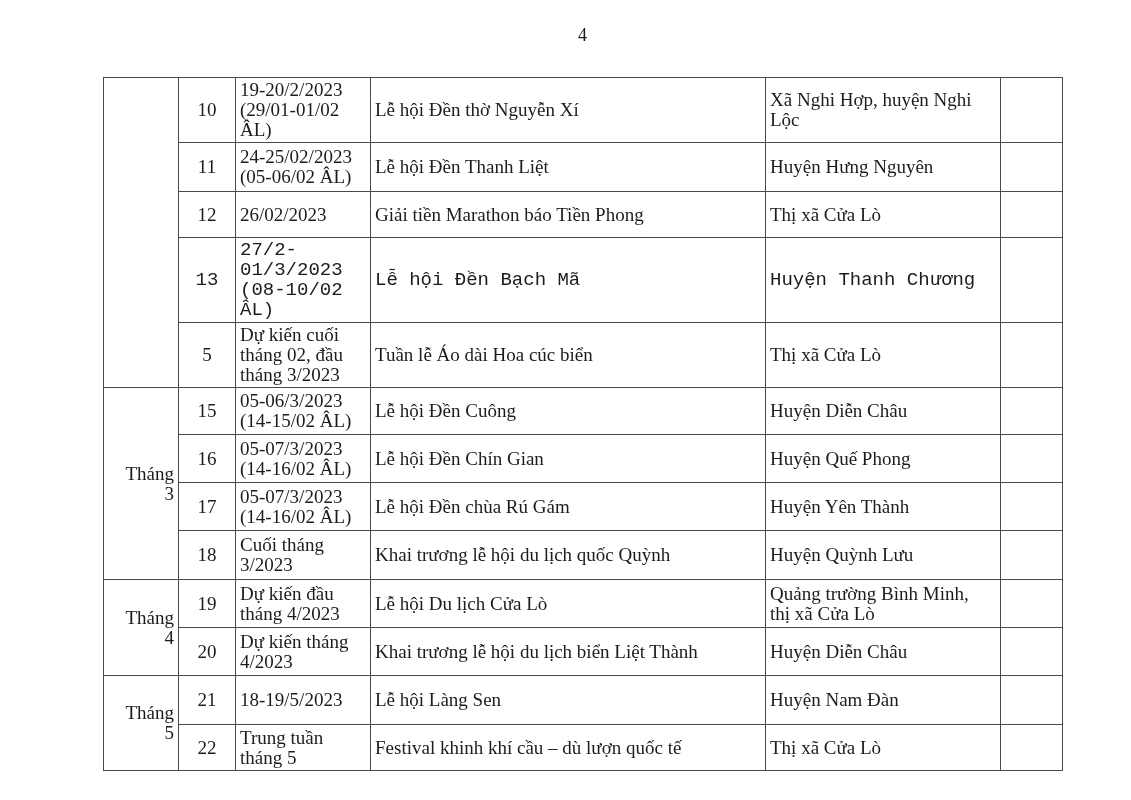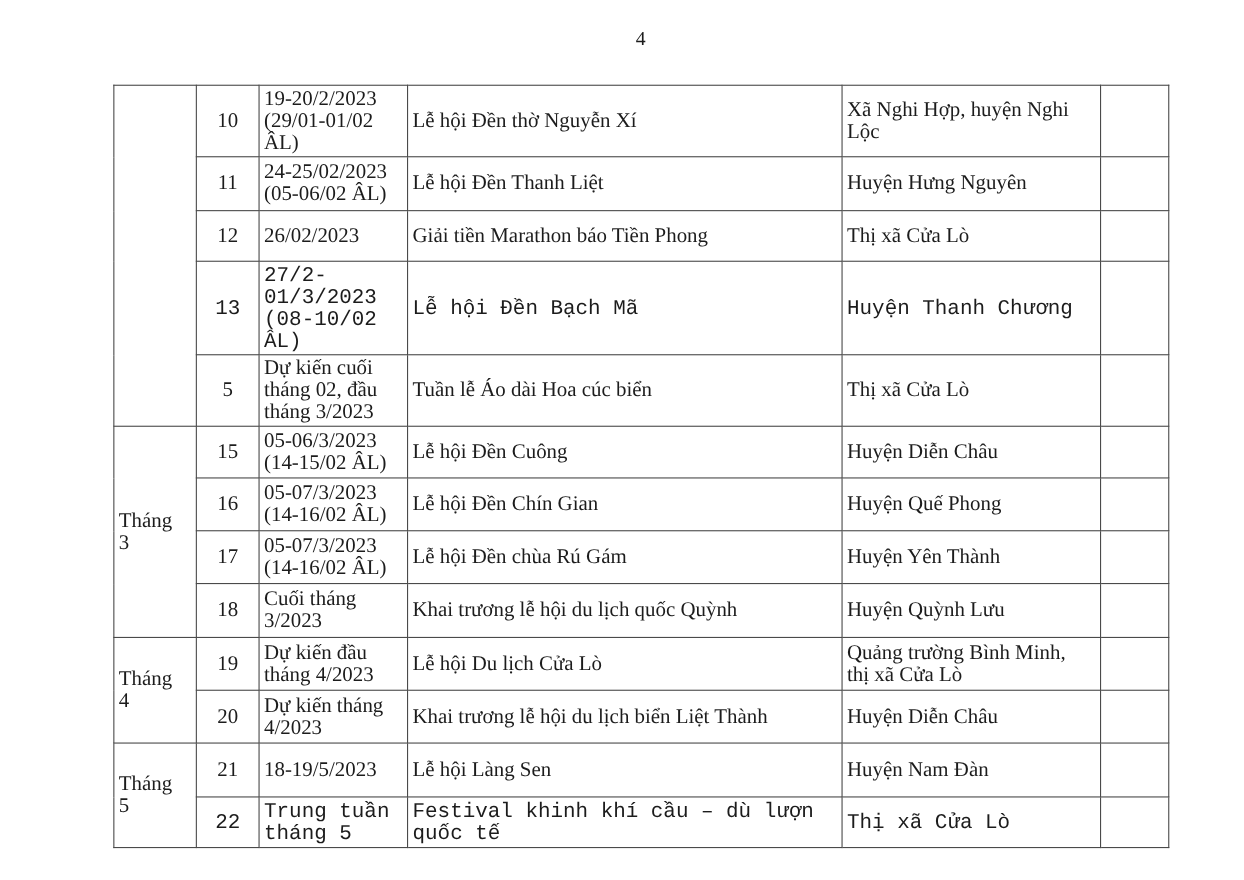--- a/index.html
+++ b/index.html
@@ -34,21 +34,21 @@
   }
   table.events td {
     border: 1px solid #4a4a4a;
     font-size: 19px;
     line-height: 20px;
     vertical-align: middle;
     padding: 2px 4px;
     overflow: hidden;
   }
   td.month-cell {
-    text-align: left;
+    text-align: right;
     white-space: pre-line;
     padding: 2px;
   }
   td.no-cell {
     text-align: center;
     padding: 2px;
   }
   td.date-cell {
     padding-left: 10px;
     padding-right: 2px;
@@ -72,21 +72,21 @@
   tr.r2  { height: 46px; }
   tr.r3  { height: 48px; font-family: Liberation Mono, monospace; }
   tr.r4  { height: 62px; }
   tr.r5  { height: 47px; }
   tr.r6  { height: 48px; }
   tr.r7  { height: 48px; }
   tr.r8  { height: 49px; }
   tr.r9  { height: 48px; }
   tr.r10 { height: 48px; }
   tr.r11 { height: 49px; }
-  tr.r12 { height: 46px; font-family: Liberation Mono, monospace; }
+  tr.r12 { height: 46px; }
 </style>
 </head>
 <body>
 
 <div class="page-number">4</div>
 
 <table class="events">
   <colgroup>
     <col style="width:75px">
     <col style="width:57px">

